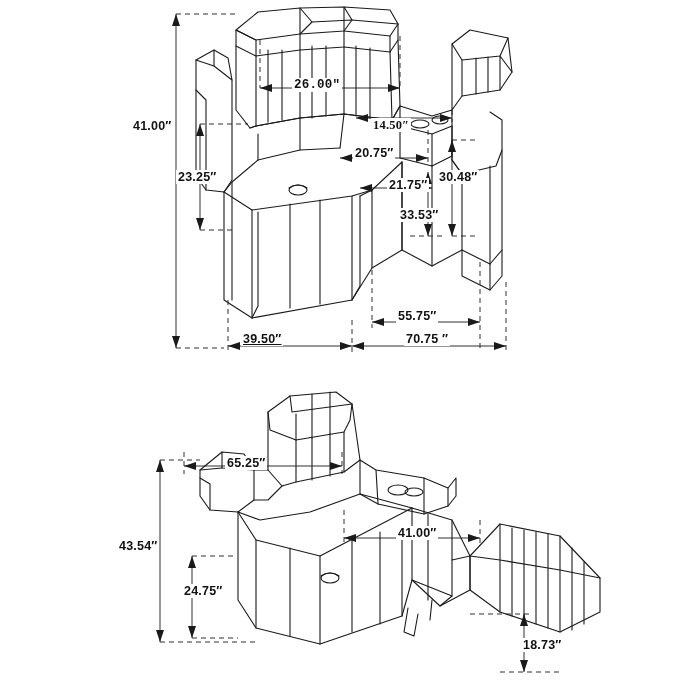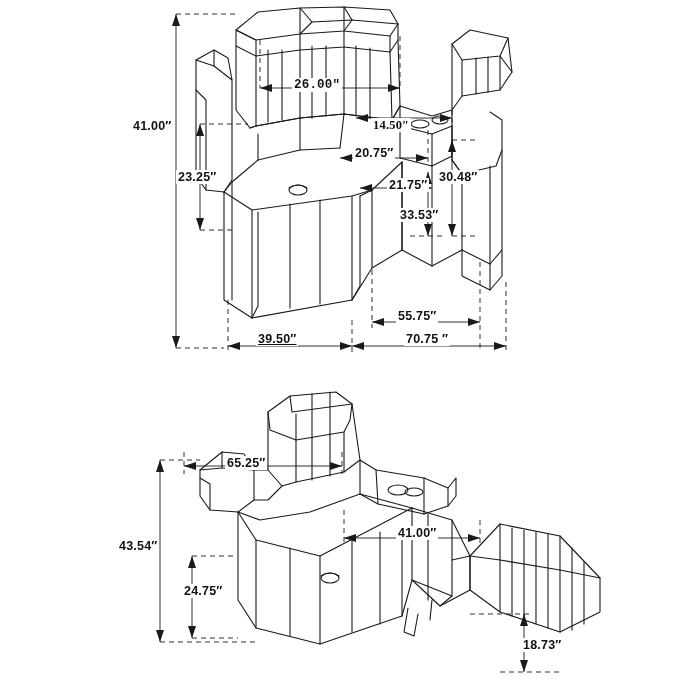--- a/index.html
+++ b/index.html
@@ -298,21 +298,21 @@
   </svg>
 
   <div class="dimlabel" style="left:292px; top:78px;font-family:Liberation Mono, monospace;">26.00″</div>
   <div class="dimlabel" style="left:371px; top:118px;font-family:Liberation Serif, serif;">14.50″</div>
   <div class="dimlabel" style="left:131px; top:119px;">41.00″</div>
   <div class="dimlabel" style="left:176px; top:170px;">23.25″</div>
   <div class="dimlabel" style="left:353px; top:146px;">20.75″</div>
   <div class="dimlabel" style="left:367px; top:178px;margin-left:20px;">21.75″</div>
   <div class="dimlabel" style="left:437px; top:170px;">30.48″</div>
   <div class="dimlabel" style="left:398px; top:208px;">33.53″</div>
-  <div class="dimlabel" style="left:256px; top:332px;text-decoration:underline;">39.50″</div>
+  <div class="dimlabel" style="left:241px; top:332px;text-decoration:underline;">39.50″</div>
   <div class="dimlabel" style="left:396px; top:309px;">55.75″</div>
   <div class="dimlabel" style="left:404px; top:332px;">70.75 ″</div>
 
   <div class="dimlabel" style="left:219px; top:456px;margin-left:6px;">65.25″</div>
   <div class="dimlabel" style="left:117px; top:539px;">43.54″</div>
   <div class="dimlabel" style="left:396px; top:526px;">41.00″</div>
   <div class="dimlabel" style="left:182px; top:584px;text-align:right;">24.75″</div>
   <div class="dimlabel" style="left:521px; top:638px;">18.73″</div>
 
 </div>

